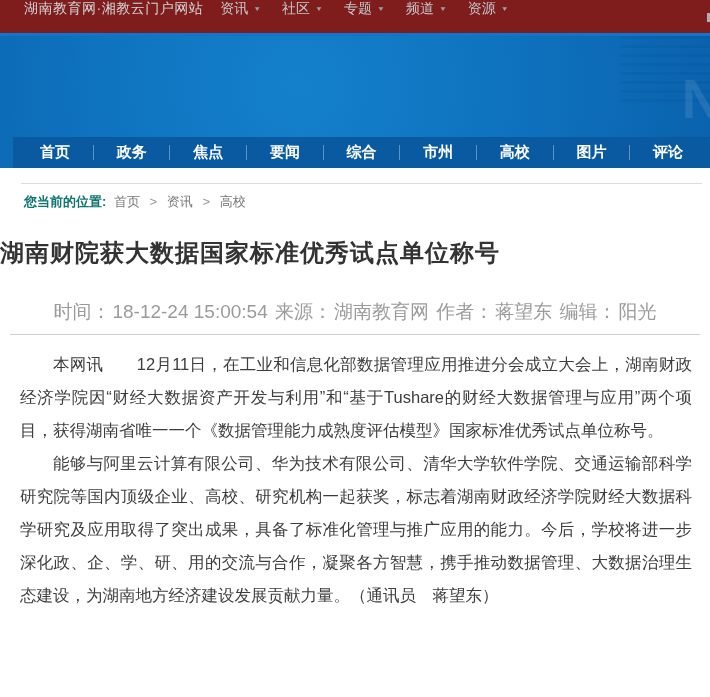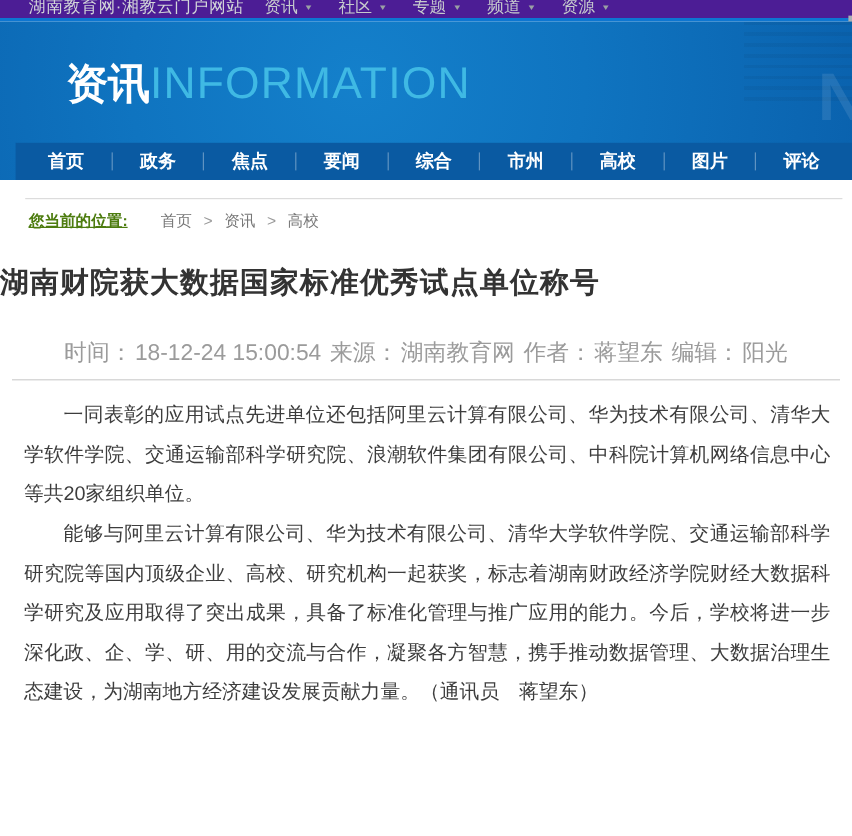--- a/index.html
+++ b/index.html
@@ -2,24 +2,24 @@
 <html><head>
 <meta charset="utf-8">
 <style>
   * { margin: 0; padding: 0; box-sizing: border-box; }
   html, body { width: 710px; height: 697px; background: #fff; overflow: hidden; }
   body { font-family: "Liberation Sans", "DejaVu Sans", sans-serif; }
 
   
   .topbar {
     position: relative;
-    height: 15px;
-    background: #4c1d95;
-    display: flex;
-    align-items: flex-end;
+    height: 33px;
+    background: #7f1d1d;
+    display: flex;
+    align-items: flex-start;
     color: #cdd0d4;
   }
   .topbar .site-title {
     margin-left: 24px;
     font-size: 14px;
     color: #d3d6d9;
     letter-spacing: .5px;
     white-space: nowrap;
   }
   .topbar .menus {
@@ -120,21 +120,21 @@
   
   .crumb-divider {
     border-top: 1px solid #dcdcdc;
     margin: 15px 8px 0 21px;
   }
   .breadcrumb {
     padding: 9px 0 0 24px;
     font-size: 13px;
     color: #888;
   }
-  .breadcrumb .crumb-label { color: #4d7c0f; font-weight: bold; margin-right: 24px; text-decoration: underline; }
+  .breadcrumb .crumb-label { color: #0f766e; font-weight: bold; margin-right: 4px; }
   .breadcrumb a { color: #777; text-decoration: none; cursor: pointer; }
   .breadcrumb .crumb-sep { color: #999; margin: 0 6px; }
 
   
   .article-title {
     margin-top: 26px;
     text-align: left;
     font-size: 24px;
     font-weight: bold;
     color: #333;
@@ -188,23 +188,20 @@
       <span class="arrow">▼</span>
     </span>
   </div>
   <span class="edge-sliver"></span>
 </div>
 <div class="accent-line"></div>
 
 <div class="banner">
   <div class="corner-stripes"></div>
   <div class="watermark">N</div>
-  <div class="banner-title">
-    <span class="cn">资讯</span><span class="en">INFORMATION</span>
-  </div>
 
   <div class="navbar">
     <span class="nav-item">首页</span>
     <span class="nav-sep"></span>
     <span class="nav-item">政务</span>
     <span class="nav-sep"></span>
     <span class="nav-item">焦点</span>
     <span class="nav-sep"></span>
     <span class="nav-item">要闻</span>
     <span class="nav-sep"></span>
@@ -234,15 +231,15 @@
 
 <div class="article-meta">
   <span>时间：</span><span>18-12-24 15:00:54</span>
   <span>来源：</span><span>湖南教育网</span>
   <span>作者：</span><span>蒋望东</span>
   <span>编辑：</span><span>阳光</span>
 </div>
 <div class="meta-divider"></div>
 
 <div class="article-body">
-  <p>一同表彰的应用试点先进单位还包括阿里云计算有限公司、华为技术有限公司、清华大学软件学院、交通运输部科学研究院、浪潮软件集团有限公司、中科院计算机网络信息中心等共20家组织单位。</p>
+  <p>本网讯　　12月11日，在工业和信息化部数据管理应用推进分会成立大会上，湖南财政经济学院因“财经大数据资产开发与利用”和“基于Tushare的财经大数据管理与应用”两个项目，获得湖南省唯一一个《数据管理能力成熟度评估模型》国家标准优秀试点单位称号。</p>
   <p>能够与阿里云计算有限公司、华为技术有限公司、清华大学软件学院、交通运输部科学研究院等国内顶级企业、高校、研究机构一起获奖，标志着湖南财政经济学院财经大数据科学研究及应用取得了突出成果，具备了标准化管理与推广应用的能力。今后，学校将进一步深化政、企、学、研、用的交流与合作，凝聚各方智慧，携手推动数据管理、大数据治理生态建设，为湖南地方经济建设发展贡献力量。（通讯员　蒋望东）</p>
 </div>
 
 </body></html>

